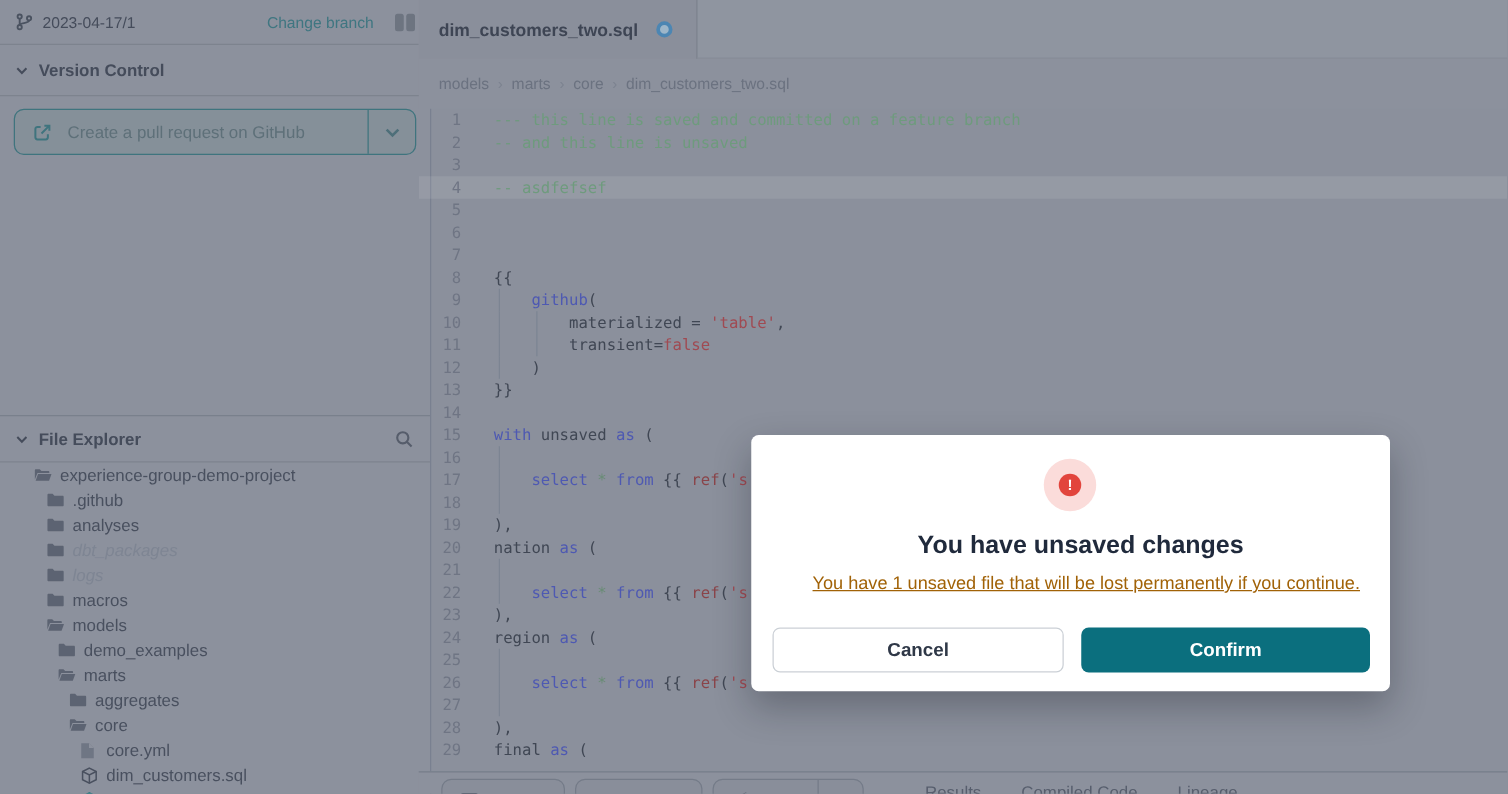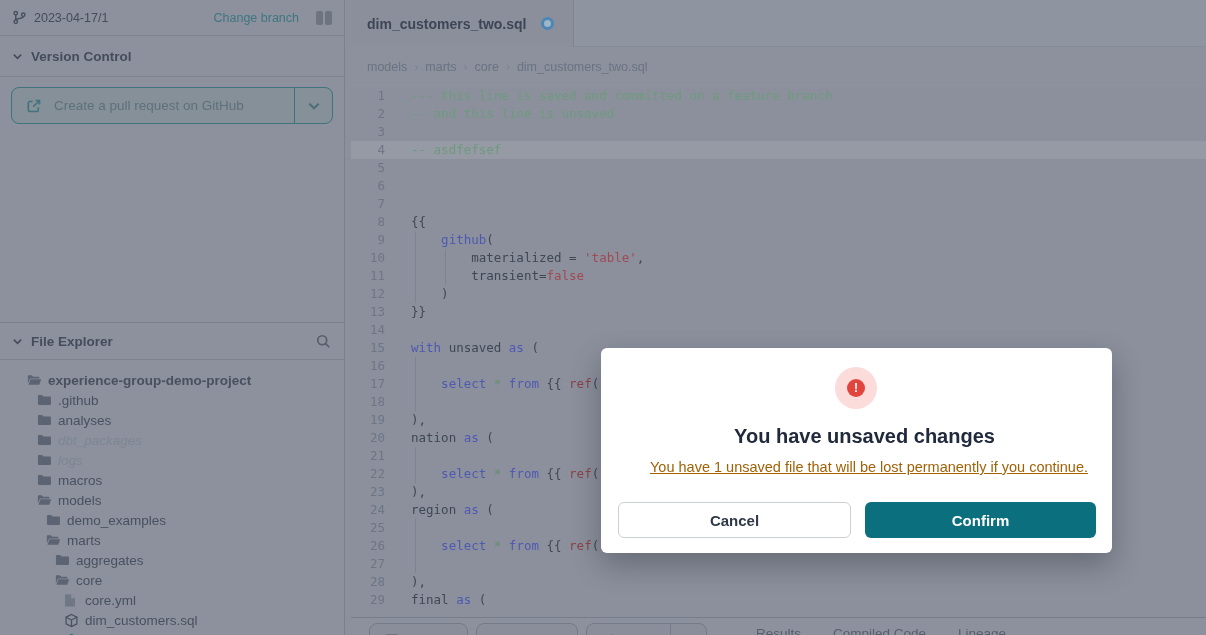--- a/index.html
+++ b/index.html
@@ -40,37 +40,37 @@
     background:#859099; display:flex; align-items:stretch; cursor:pointer;
   }
   .pr-main { flex:1; display:flex; align-items:center; gap:12px; padding:0 14px; }
   .pr-label { font-size:13.5px; color:#5E7079; }
   .pr-caret {
     width:38px; border-left:1.5px solid #3F747E;
     display:flex; align-items:center; justify-content:center;
   }
 
   .fe-header {
-    position:absolute; top:322px; left:0; right:0;
+    position:absolute; top:332px; left:0; right:0;
     height:38px; border-top:1px solid #79808C; border-bottom:1px solid #7D838E;
     display:flex; align-items:center; padding:0 12px; gap:8px;
   }
   .fe-spacer { flex:1; }
 
   .tree { position:absolute; top:370px; left:0; right:0; }
   .trow {
     height:20px; display:flex; align-items:center; gap:6px;
     font-size:13.5px; color:#49505F; cursor:pointer; white-space:nowrap;
   }
   .trow .ticon { width:15px; height:15px; flex:0 0 auto; display:flex; align-items:center; }
   .trow.muted { color:#7E8593; font-style:italic; }
   .trow.sel .tlabel { color:#2F7B82; }
 
   
-  .main { position:absolute; left:351px; top:0; right:0; height:635px; }
+  .main { position:absolute; left:335px; top:0; right:0; height:635px; }
   .tabbar { height:47px; display:flex; background:#8F95A0; }
   .tab {
     width:223px; background:#8A8F9B; border-right:1px solid #7D838E;
     display:flex; align-items:center; padding:0 16px; gap:14px; cursor:pointer;
   }
   .tab-label { font-size:14px; font-weight:bold; color:#3E4554; }
   .unsaved-dot {
     width:13px; height:13px; border-radius:50%;
     border:3.5px solid #4C86B3; background:#9DB6C9;
   }
@@ -207,21 +207,21 @@
     <span class="fe-spacer"></span>
     <span>
       <svg width="17" height="17" viewBox="0 0 16 16" fill="none" stroke="#565D6B" stroke-width="1.6">
         <circle cx="6.8" cy="6.8" r="4.2"></circle>
           <path d="M10 10l3.4 3.4"></path>
       </svg>
     </span>
   </div>
 
   <div class="tree">
-      <div class="trow" style="padding-left: 27px; font-weight: bold;">
+      <div class="trow" style="padding-left: 27px;">
         <span class="ticon">
           <svg width="16" height="14" viewBox="0 0 17 15" fill="#5C6372">
             <path d="M1 3.1c0-.5.4-.9.9-.9h3.5L7 3.8h6.2c.5 0 .9.4.9.9v1H3.4L1 11.6z"></path>
             <path d="M3.9 6.6h12.2l-2.2 6.2H1.7z"></path>
           </svg>
         </span>
         <span class="tlabel">experience-group-demo-project</span>
       </div>
       <div class="trow" style="padding-left: 37px;">
         <span class="ticon">

